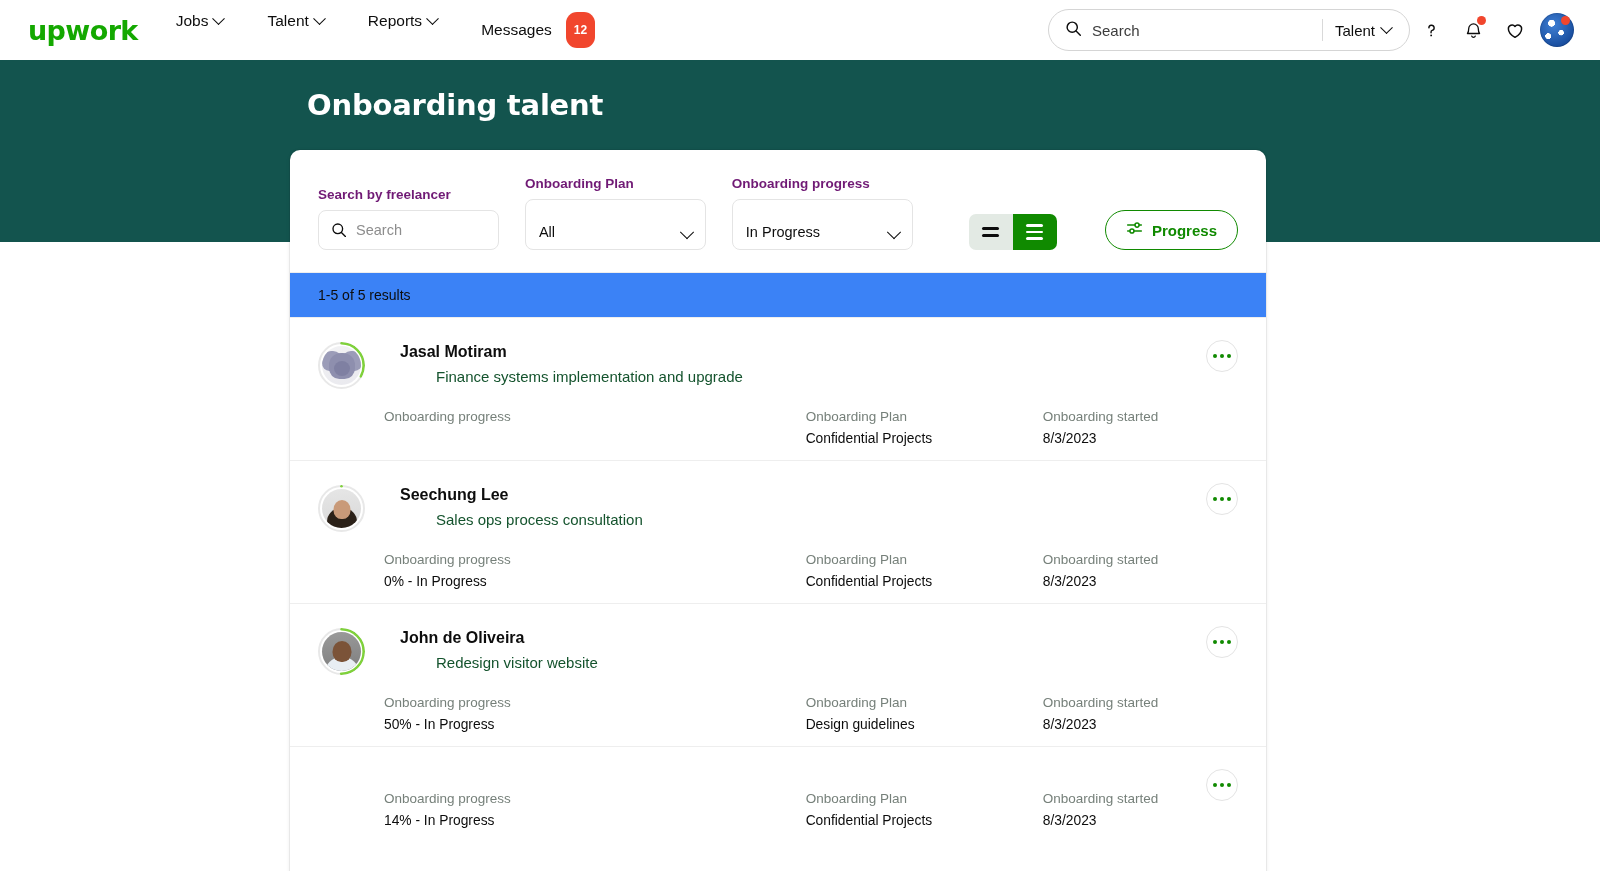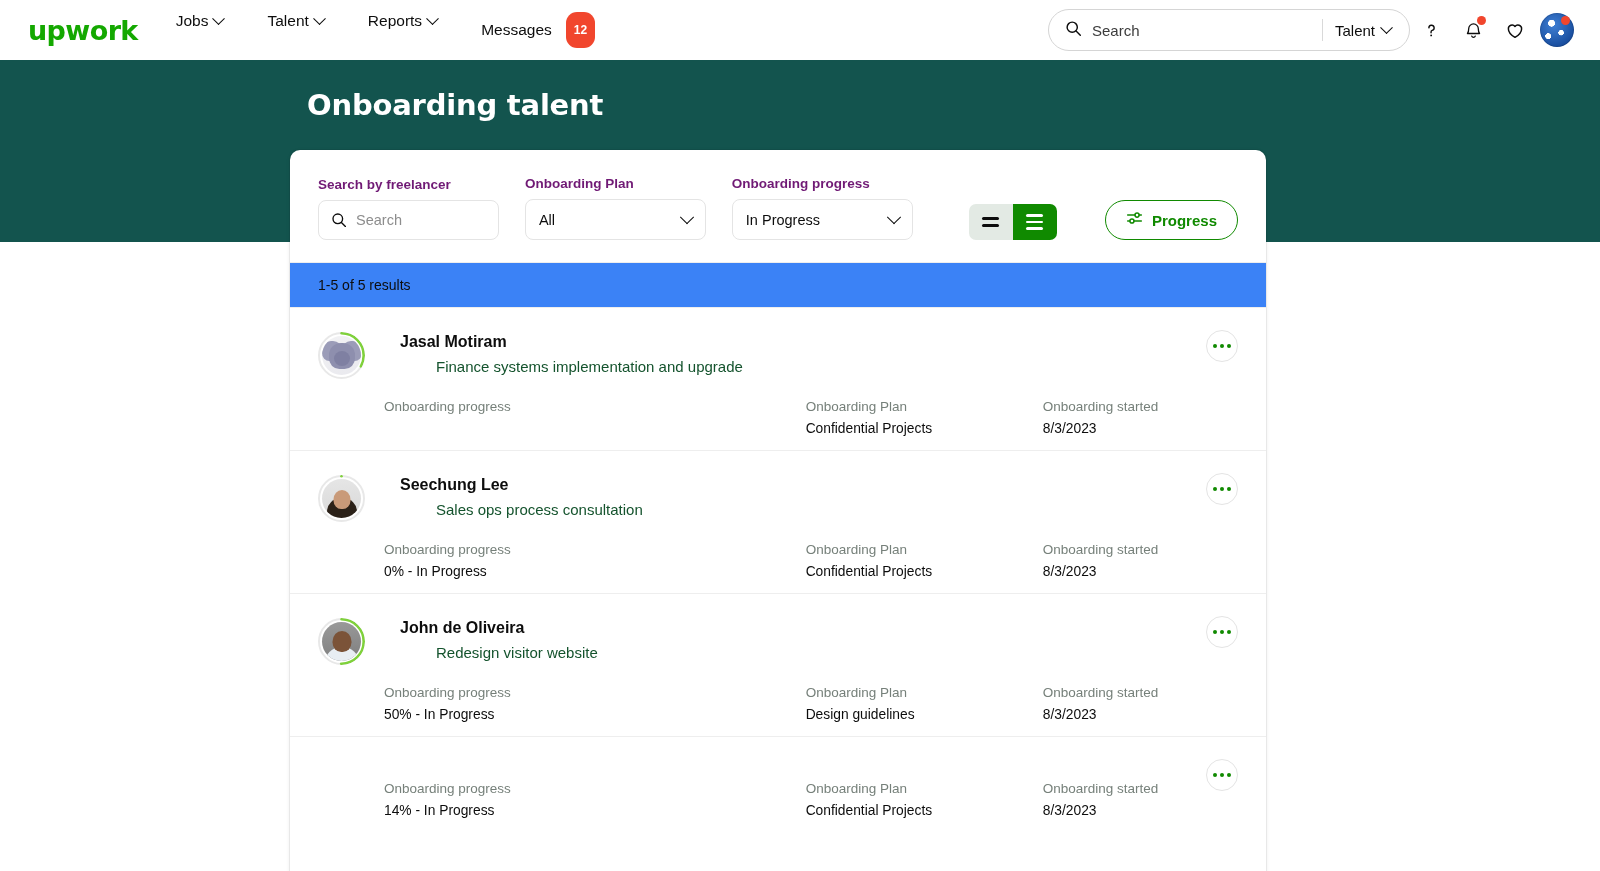--- a/index.html
+++ b/index.html
@@ -134,22 +134,22 @@
     height: 40px; border: 1px solid #e4e4e4; border-radius: 8px;
     display: flex; align-items: center; padding: 0 12px; background: #fff;
   }
   .textbox input {
     border: none; outline: none; font-size: 14.5px; width: 100%;
     color: #0d0d0d; background: transparent;
     font-family: "Liberation Sans", sans-serif;
   }
   .textbox input::placeholder { color: #8d8d8d; }
   .selectbox {
-    height: 41px; border: 1px solid #e4e4e4; border-radius: 8px;
-    display: flex; align-items: center; justify-content: space-between;
+    height: 51px; border: 1px solid #e4e4e4; border-radius: 8px;
+    display: flex; align-items: flex-end; justify-content: space-between;
     padding: 9px 13px; background: #fff; cursor: pointer;
     font-size: 14.5px; color: #0d0d0d;
   }
   .chev {
     width: 10px; height: 10px;
     border-right: 1.8px solid #0d0d0d;
     border-bottom: 1.8px solid #0d0d0d;
     transform: rotate(45deg) translate(-2px,-2px);
   }
   .toggle-group {

